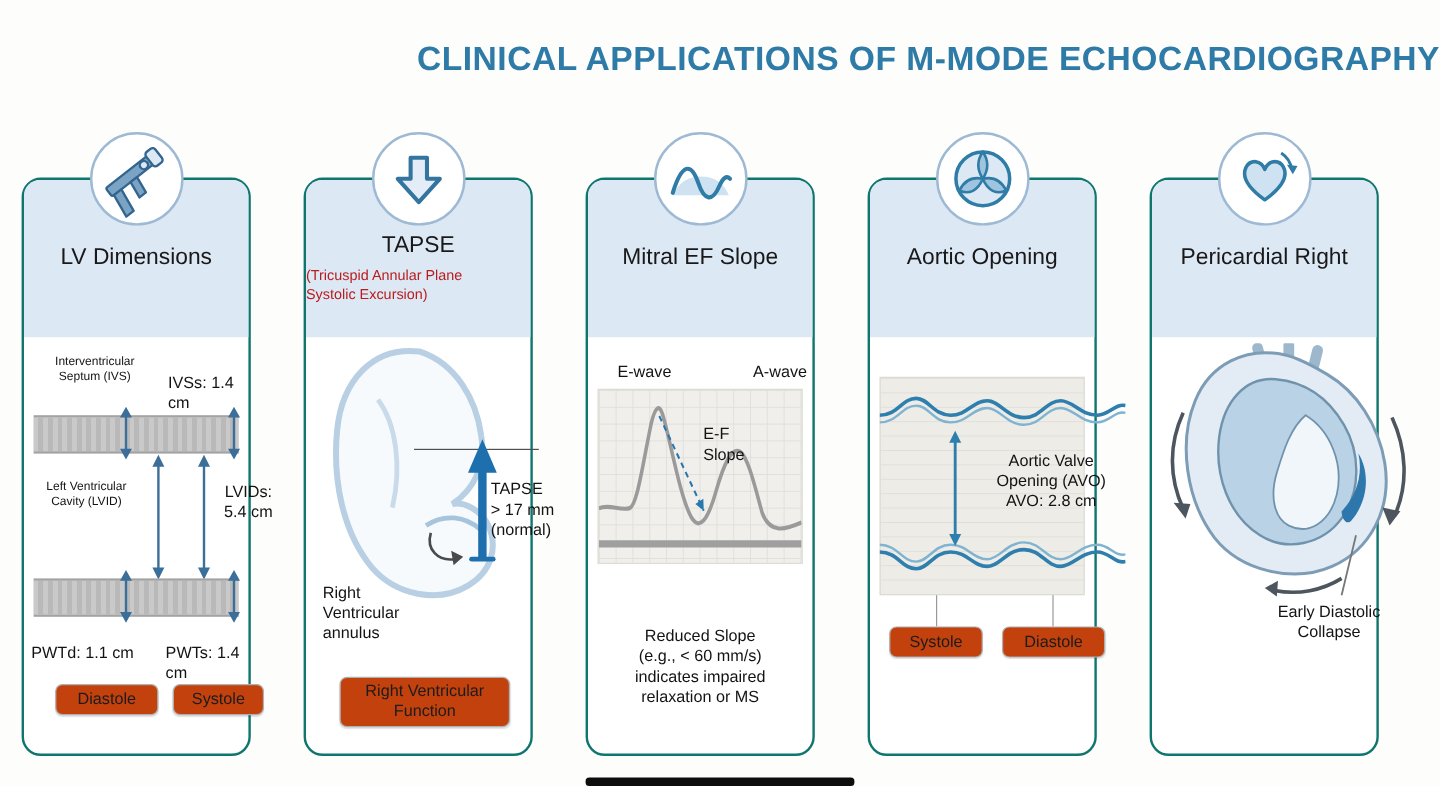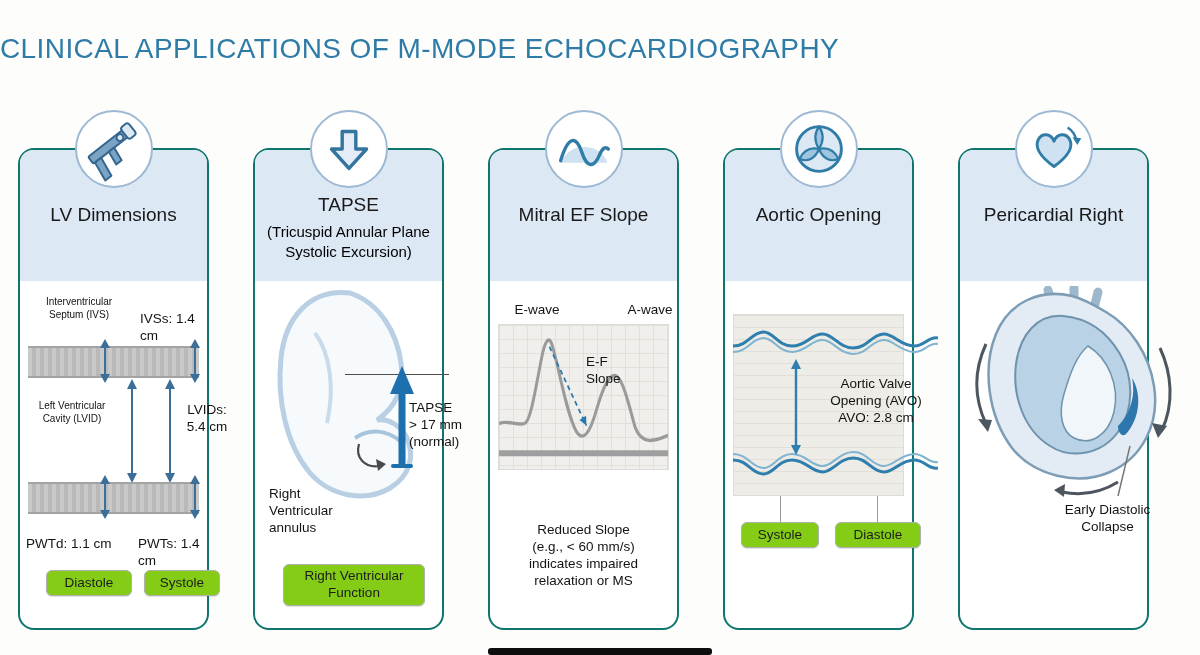--- a/index.html
+++ b/index.html
@@ -1,30 +1,30 @@
 <!DOCTYPE html>
 <html><head>
 <meta charset="utf-8">
 <style>
   *{box-sizing:border-box;margin:0;padding:0}
   body{font-family:"Liberation Sans",sans-serif;background:#ffffff}
   .stage{position:relative;width:1200px;height:655px;background:#fdfdfc;overflow:hidden}
-  .main-title{position:absolute;top:33px;left:0;right:0;text-align:left;font-size:28px;font-weight:normal;color:#2e7ba7;letter-spacing:.4px}
+  .main-title{position:absolute;top:33px;left:0;right:0;text-align:right;font-size:28px;font-weight:bold;color:#2e7ba7;letter-spacing:.4px}
   .panel{position:absolute;top:148px;width:191px;height:482px;background:#fff;border:2px solid #0f766e;border-radius:16px}
   .panel-header{position:absolute;top:0;left:0;right:0;height:131px;background:#dde8f5;border-radius:13px 13px 0 0}
   .icon-circle{position:absolute;top:-40px;left:50%;transform:translateX(-50%);width:78px;height:78px;border-radius:50%;background:#fff;border:2.5px solid #9db9d3;display:flex;align-items:center;justify-content:center;z-index:2}
   .panel-title{position:absolute;left:0;right:0;top:54px;text-align:center;font-size:19px;font-weight:400;color:#191919}
   .panel-title.up{top:44px}
-  .panel-sub{position:absolute;left:0;right:0;top:72px;text-align:center;font-size:15px;color:#000000;white-space:pre-line;line-height:1.3}
+  .panel-sub{position:absolute;left:0;right:0;top:72px;font-size:12px;color:#b91c1c;white-space:pre-line;line-height:1.3}
   .t{position:absolute;font-size:13.5px;color:#131313;line-height:1.25}
   .sm{font-size:10px}
   .ml{white-space:pre-line}
   .tc{text-align:center}
   .band{position:absolute;left:8px;right:8px;height:32px;background:repeating-linear-gradient(90deg,#c9c9c9 0 4px,#b9b9b9 4px 8px);border-top:2px solid #a3a3a3;border-bottom:2px solid #a3a3a3}
-  .pill{position:absolute;background:#84cc16;border:1px solid #b0b0b0;border-radius:6px;display:flex;align-items:center;justify-content:center;font-size:13.5px;color:#1c1c1c;text-align:center;white-space:pre-line;box-shadow:0 1px 1px rgba(0,0,0,.12);line-height:1.25}
+  .pill{position:absolute;background:#c2410c;border:1px solid #b0b0b0;border-radius:6px;display:flex;align-items:center;justify-content:center;font-size:13.5px;color:#1c1c1c;text-align:center;white-space:pre-line;box-shadow:0 1px 1px rgba(0,0,0,.12);line-height:1.25}
   .ma{position:absolute}
   .ma line{stroke:#3b6e99;stroke-width:2}
   .ma polygon{fill:#3b6e99}
   .ma.blue line{stroke:#2e7fae;stroke-width:2.4}
   .ma.blue polygon{fill:#2e7fae}
   .grid{position:absolute;background-color:#f0efeb;background-image:linear-gradient(#e1e0da 1px,transparent 1px),linear-gradient(90deg,#e1e0da 1px,transparent 1px);background-size:14px 14px;border:1px solid #dcdbd5}
   .mbox{position:absolute;background-color:#edece7;background-image:linear-gradient(#e0dfd9 1px,transparent 1px);background-size:100% 12px;border:1px solid #dcdbd5}
   .connector{position:absolute;width:0;border-left:1.5px solid #9a9a9a}
   .abs{position:absolute}
   .refline{position:absolute;border-top:1.5px solid #4f4f4f}

